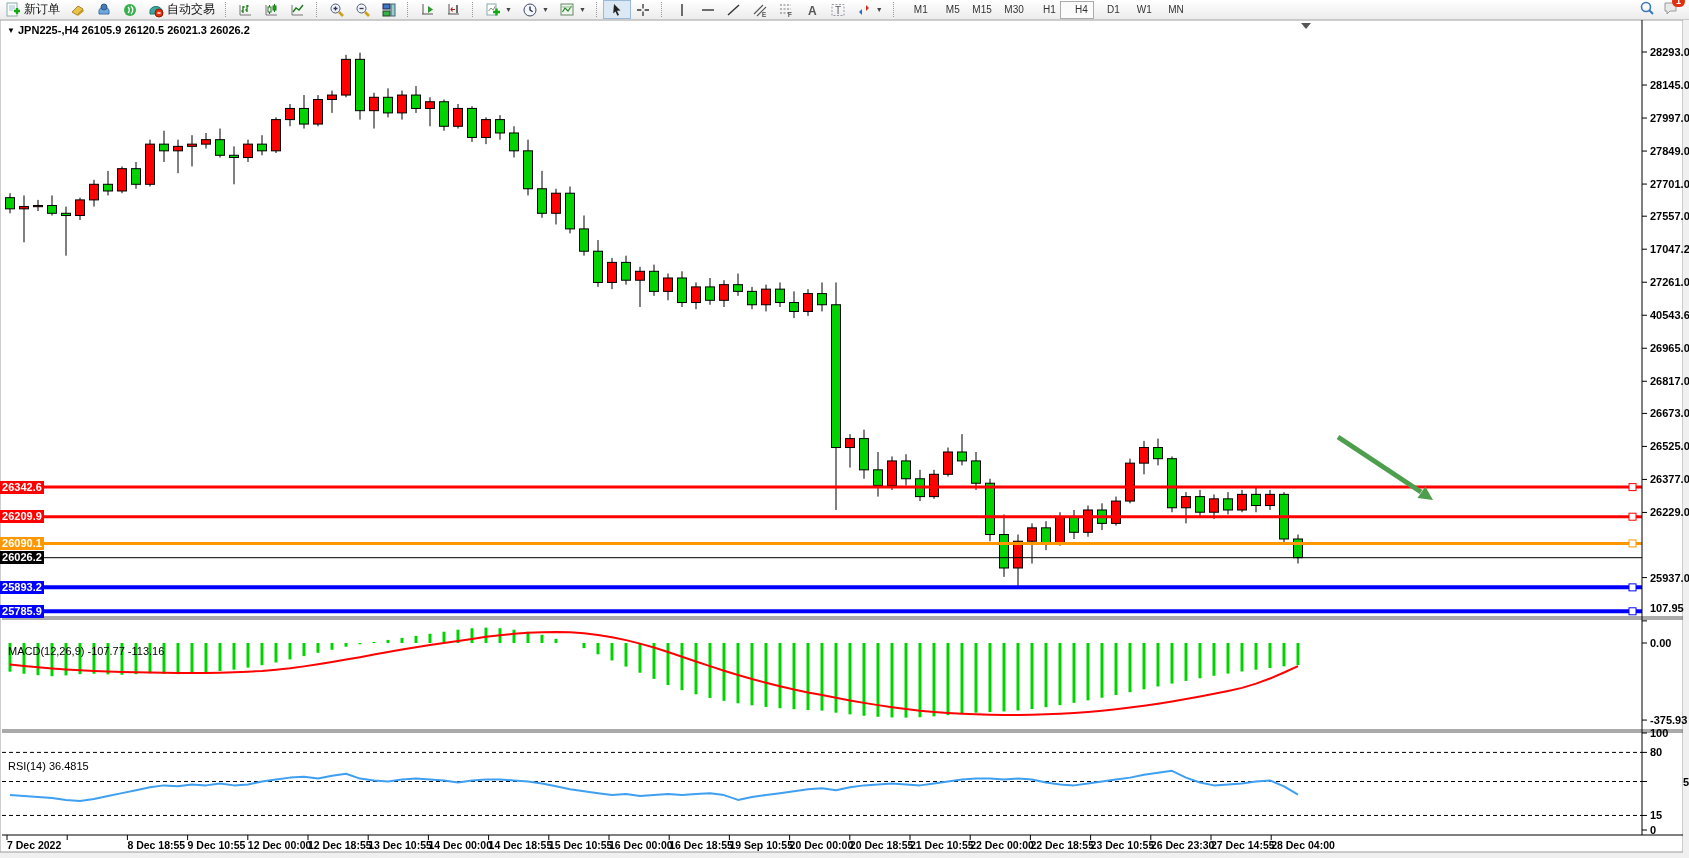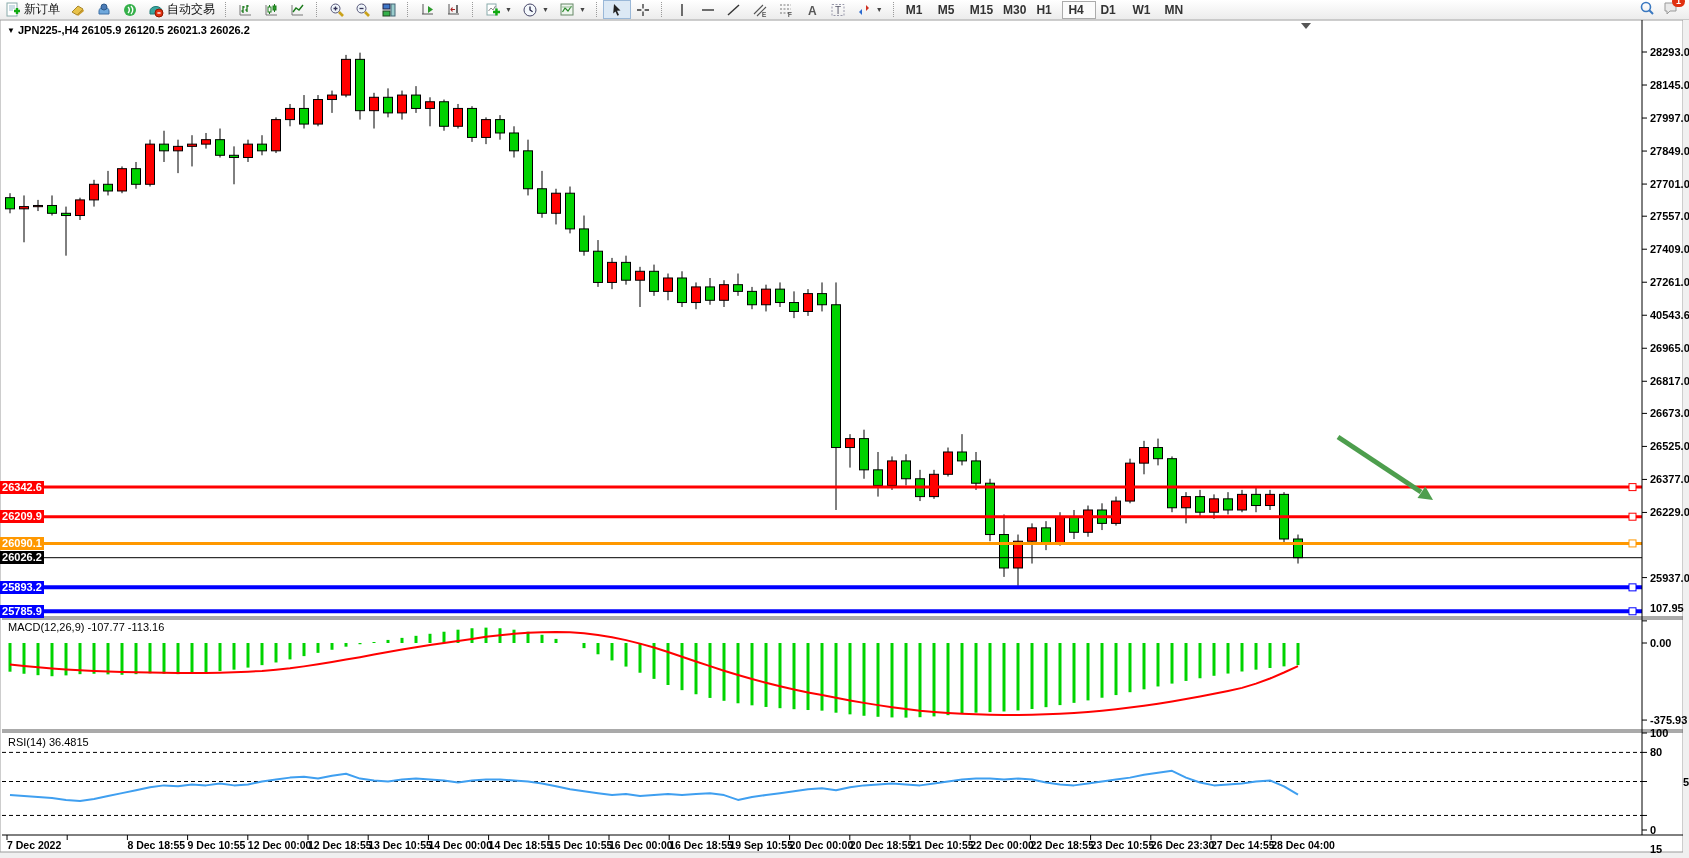--- a/index.html
+++ b/index.html
@@ -7,31 +7,31 @@
        font-family:"Liberation Sans",sans-serif;-webkit-font-smoothing:none;}
   
   .toolbar{position:absolute;left:0;top:0;width:1689px;height:19px;
            background:linear-gradient(#ffffff,#ececec);border-bottom:1px solid #c9c9c9;
            display:flex;align-items:center;z-index:40;}
   .tb-sep{width:4px;height:15px;border-left:1px dotted #9a9a9a;margin:0 3px 0 5px;}
   .tb-btn{height:17px;display:flex;align-items:center;padding:0 5px;gap:3px;
           font-size:12px;color:#111;cursor:default;white-space:nowrap;}
   .tb-btn.active{background:#dce9f5;outline:1px solid #9ab8d8;}
   .tb-caret{font-size:7px;color:#444;margin-left:1px;}
-  .tf-btn{min-width:22px;text-align:left;font-size:12px;font-weight:700;color:#333;
+  .tf-btn{min-width:22px;text-align:right;font-size:10px;font-weight:400;color:#333;
           padding:1px 5px;height:14px;line-height:14px;}
   .tf-btn.active{background:#fbfbfb;outline:1px solid #ababab;}
   .tb-right{margin-left:auto;display:flex;align-items:center;gap:8px;padding-right:10px;}
   .badge{position:absolute;top:-4px;right:-6px;background:#e03010;color:#fff;
          border-radius:7px;font-size:9px;font-weight:700;padding:0 4px;line-height:11px;}
   
   #chart-svg{position:absolute;left:0;top:0;z-index:1;}
   .ovl{position:absolute;z-index:10;white-space:nowrap;}
   .chart-title{font-size:11px;font-weight:700;color:#000;}
-  .ind-label{font-size:11px;color:#000;}
+  .ind-label{font-size:11px;color:#000;margin-top:24px;}
   .ax-lab{position:absolute;font-size:11px;font-weight:700;color:#000;z-index:5;}
   .time-lab{position:absolute;font-size:10.5px;font-weight:700;color:#000;z-index:5;}
   .price-tag{position:absolute;left:1644px;width:44px;height:13px;z-index:12;
              color:#fff;font-size:11px;font-weight:700;text-align:center;line-height:13px;}
 </style>
 </head>
 <body>
 
 <div id="app">
   <div class="toolbar" id="toolbar">
@@ -614,37 +614,37 @@
   <div class="ovl ind-label" style="left:8px;top:621px;">MACD(12,26,9) -107.77 -113.16</div>
   <div class="ovl ind-label" style="left:8px;top:736px;">RSI(14) 36.4815</div>
 
   <div id="labels">
       <div class="ax-lab" style="left: 1650px; top: 46px;">28293.0</div>
       <div class="ax-lab" style="left: 1650px; top: 79.0166px;">28145.0</div>
       <div class="ax-lab" style="left: 1650px; top: 112.033px;">27997.0</div>
       <div class="ax-lab" style="left: 1650px; top: 145.05px;">27849.0</div>
       <div class="ax-lab" style="left: 1650px; top: 178.066px;">27701.0</div>
       <div class="ax-lab" style="left: 1650px; top: 210.19px;">27557.0</div>
-      <div class="ax-lab" style="left: 1650px; top: 243.207px;">27409.0</div>
+      <div class="ax-lab" style="left: 1650px; top: 243.207px;">17047.2</div>
       <div class="ax-lab" style="left: 1650px; top: 276.224px;">27261.0</div>
       <div class="ax-lab" style="left: 1650px; top: 309.24px;">40543.6</div>
       <div class="ax-lab" style="left: 1650px; top: 342.257px;">26965.0</div>
       <div class="ax-lab" style="left: 1650px; top: 375.273px;">26817.0</div>
       <div class="ax-lab" style="left: 1650px; top: 407.397px;">26673.0</div>
       <div class="ax-lab" style="left: 1650px; top: 440.414px;">26525.0</div>
       <div class="ax-lab" style="left: 1650px; top: 473.431px;">26377.0</div>
       <div class="ax-lab" style="left: 1650px; top: 506.447px;">26229.0</div>
       <div class="ax-lab" style="left: 1650px; top: 571.588px;">25937.0</div>
       <div class="ax-lab" style="left: 1650px; top: 602px;">107.95</div>
       <div class="ax-lab" style="left: 1650px; top: 637px;">0.00</div>
       <div class="ax-lab" style="left: 1650px; top: 714.066px;">-375.93</div>
       <div class="ax-lab" style="left: 1650px; top: 727px;">100</div>
       <div class="ax-lab" style="left: 1650px; top: 746.4px;">80</div>
       <div class="ax-lab" style="left: 1650px; top: 775.5px; padding-left: 33px;">50</div>
-      <div class="ax-lab" style="left: 1650px; top: 809.45px; margin-top: 34px;">15</div>
+      <div class="ax-lab" style="left: 1650px; top: 809.45px;">15</div>
       <div class="ax-lab" style="left: 1650px; top: 824px;">0</div>
       <div class="time-lab" style="left: 7px; top: 839px;">7 Dec 2022</div>
       <div class="time-lab" style="left: 67.2px; top: 839px; margin-top: 28px;">8 Dec 00:00</div>
       <div class="time-lab" style="left: 127.4px; top: 839px;">8 Dec 18:55</div>
       <div class="time-lab" style="left: 187.6px; top: 839px;">9 Dec 10:55</div>
       <div class="time-lab" style="left: 247.8px; top: 839px;">12 Dec 00:00</div>
       <div class="time-lab" style="left: 308px; top: 839px;">12 Dec 18:55</div>
       <div class="time-lab" style="left: 368.2px; top: 839px;">13 Dec 10:55</div>
       <div class="time-lab" style="left: 428.4px; top: 839px;">14 Dec 00:00</div>
       <div class="time-lab" style="left: 488.6px; top: 839px;">14 Dec 18:55</div>

